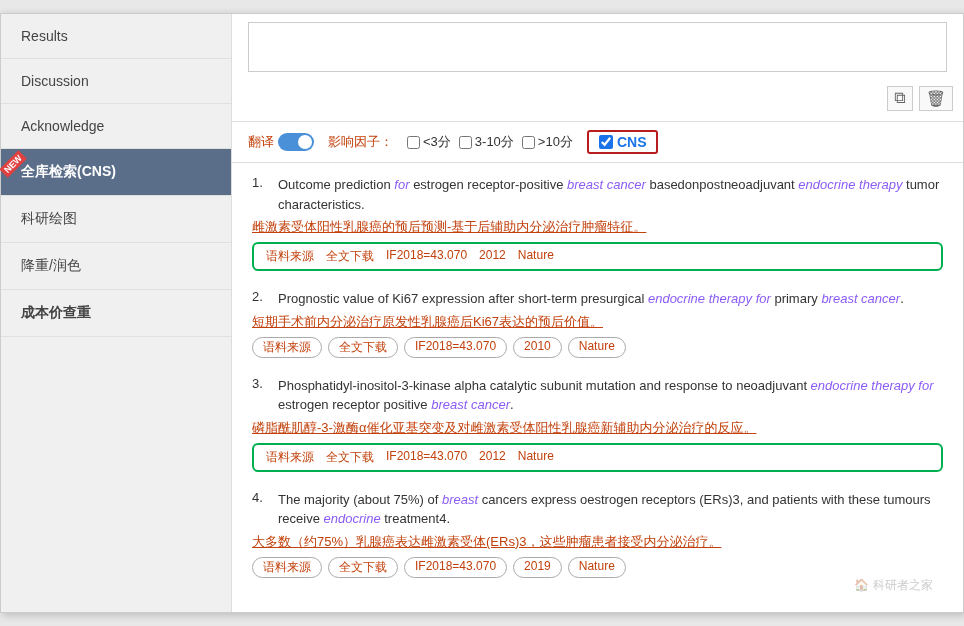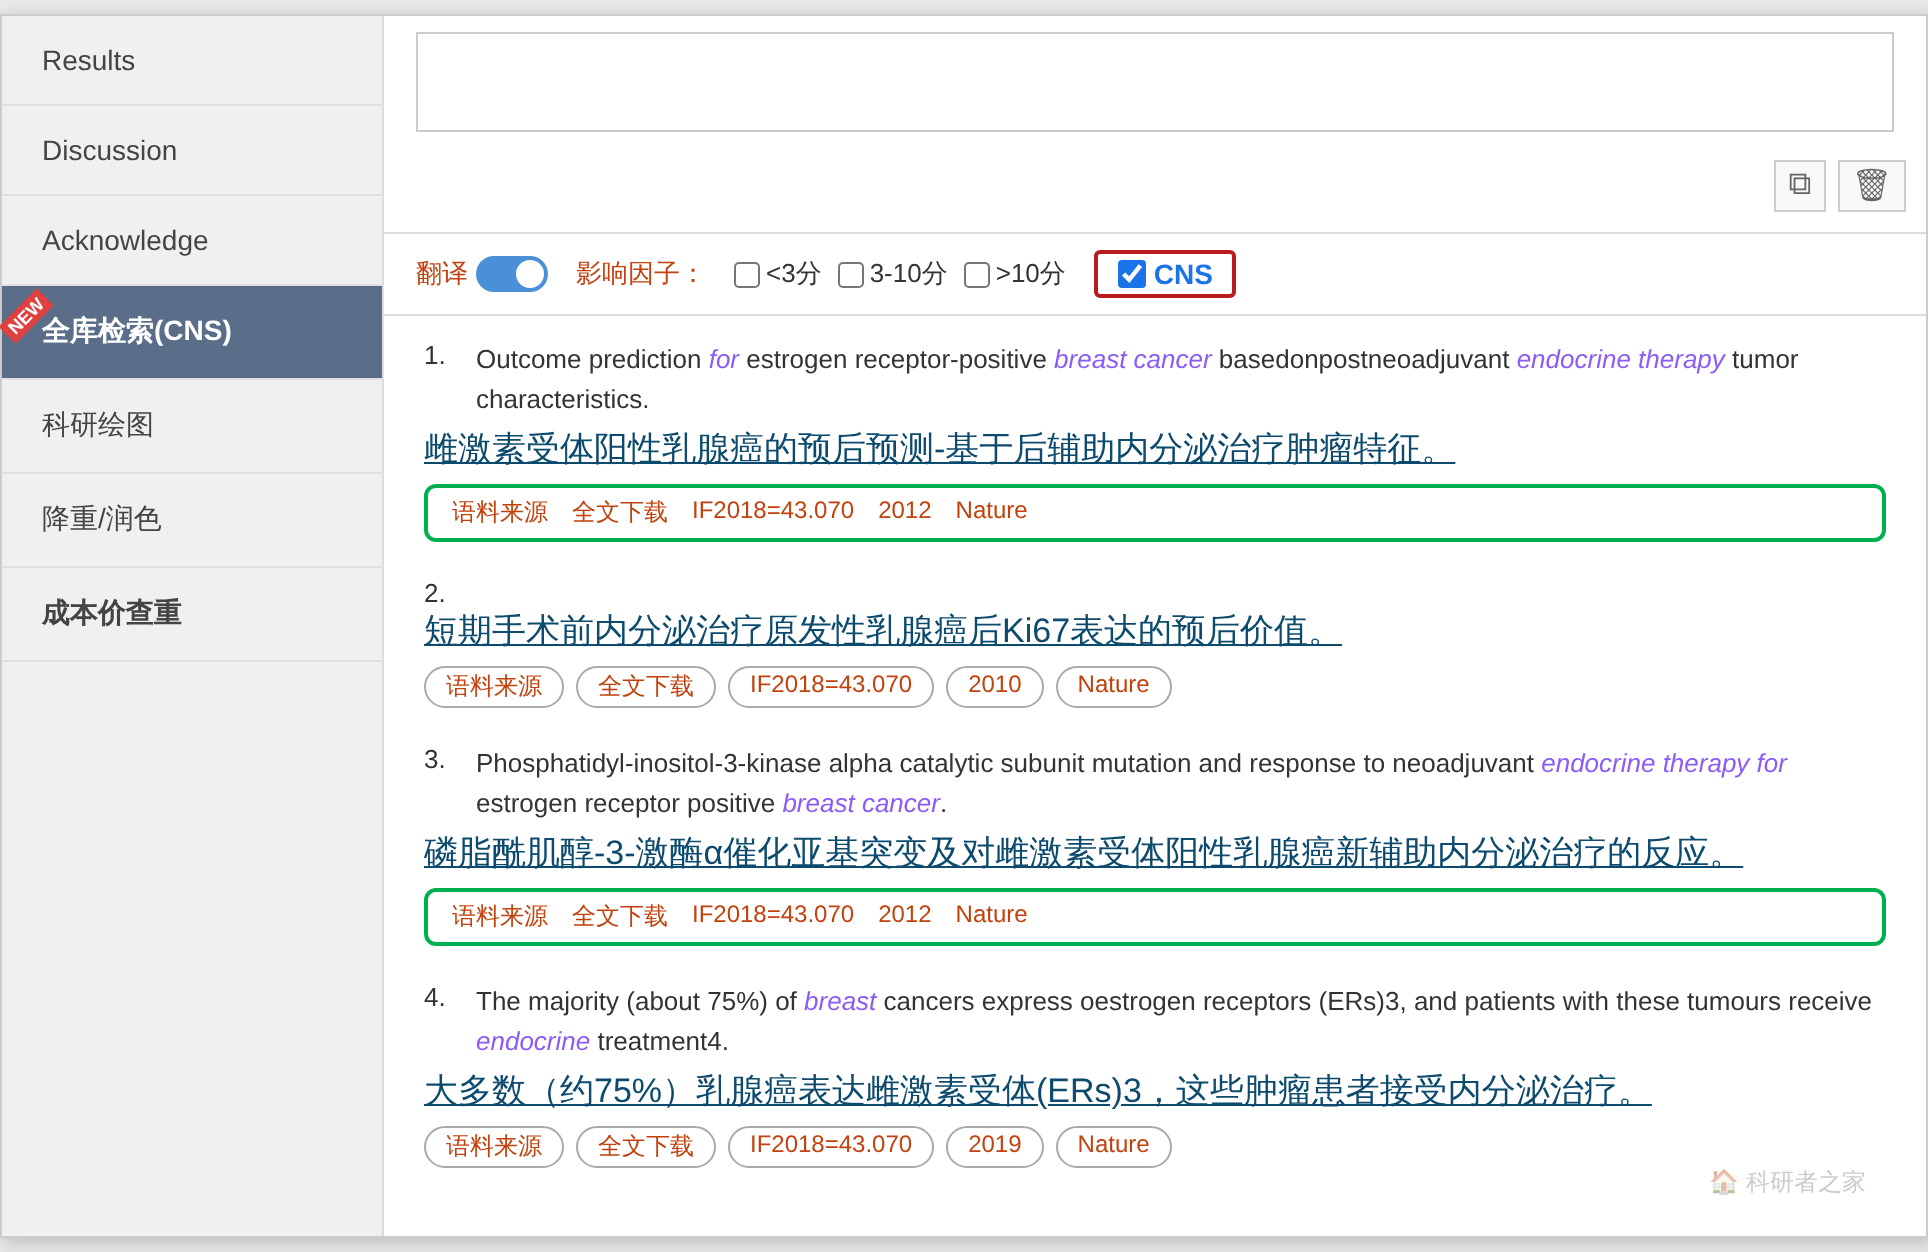--- a/index.html
+++ b/index.html
@@ -1,21 +1,21 @@
 <!DOCTYPE html>
 <html><head>
   <meta charset="utf-8">
   <style>
     * { box-sizing: border-box; margin: 0; padding: 0; }
     body { font-family: 'Arial', sans-serif; background: #e8e8e8; display: flex; justify-content: center; align-items: center; min-height: 100vh; }
     .window { width: 964px; background: #fff; border: 1px solid #ccc; box-shadow: 2px 2px 8px rgba(0,0,0,0.2); display: flex; flex-direction: column; }
     .window-content { display: flex; flex: 1; }
 
     
-    .sidebar { width: 191px; background: #f0f0f0; border-right: 1px solid #ddd; flex-shrink: 0; }
+    .sidebar { width: 231px; background: #f0f0f0; border-right: 1px solid #ddd; flex-shrink: 0; }
     .sidebar-item { padding: 14px 20px; cursor: pointer; font-size: 14px; color: #444; border-bottom: 1px solid #e0e0e0; position: relative; }
     .sidebar-item.active { background: #5a6e8a; color: #fff; font-weight: bold; }
     .sidebar-item .new-badge { position: absolute; top: 2px; left: 0; background: #e04040; color: white; font-size: 9px; padding: 1px 3px; transform: rotate(-45deg) translate(-6px, 4px); font-weight: bold; }
     .sidebar-item.bold { font-weight: bold; }
 
     
     .main { flex: 1; display: flex; flex-direction: column; overflow: hidden; }
     .top-bar { padding: 10px; background: #fff; border-bottom: 1px solid #ddd; display: flex; justify-content: flex-end; gap: 6px; }
     .top-bar-icon { cursor: pointer; font-size: 16px; color: #666; border: 1px solid #ccc; padding: 2px 6px; background: #f9f9f9; }
 
@@ -29,21 +29,21 @@
     .filter-check input[type=checkbox] { margin: 0; }
     .cns-box { border: 2px solid #b91c1c; padding: 2px 10px; border-radius: 3px; display: flex; align-items: center; gap: 4px; background: #fff; }
     .cns-box input[type=checkbox] { accent-color: #1a73e8; width: 14px; height: 14px; }
     .cns-label { color: #1a73e8; font-weight: bold; font-size: 14px; }
 
     
     .results { padding: 12px 20px 16px 20px; overflow-y: auto; flex: 1; font-size: 13px; color: #333; }
     .result-item { margin-bottom: 18px; }
     .result-title { line-height: 1.5; margin-bottom: 4px; font-size: 13px; color: #333; }
     .result-title em { font-style: italic; color: #8b5cf6; text-align: right; }
-    .result-translation { color: #0c4a6e; font-size: 17px; margin-bottom: 6px; text-decoration: underline; cursor: pointer; }
+    .result-translation { color: #c2410c; font-size: 13px; margin-bottom: 6px; text-decoration: underline; cursor: pointer; }
     .result-tags { display: flex; gap: 6px; flex-wrap: wrap; margin-top: 4px; }
     .tag { border: 1px solid #aaa; border-radius: 12px; padding: 1px 10px; font-size: 12px; color: #c2410c; cursor: pointer; background: #fff; }
     .tags-group { border: 2px solid #00b050; border-radius: 6px; display: flex; gap: 0; padding: 3px 6px; }
     .tags-group .tag { border: none; padding: 1px 6px; }
 
     .ol-num { display: flex; gap: 8px; }
     .ol-num-num { min-width: 18px; color: #333; font-size: 13px; }
 
     .input-area { border: 1px solid #ccc; margin: 8px 16px 4px 16px; min-height: 50px; background: #fff; }
   </style>
@@ -114,20 +114,21 @@
                 <span class="tag">全文下载</span>
                 <span class="tag">IF2018=43.070</span>
                 <span class="tag">2012</span>
                 <span class="tag">Nature</span>
               </div>
             </div>
           </div>
           <div class="result-item">
             <div class="ol-num">
               <span class="ol-num-num">2.</span>
+              <span class="result-title">Prognostic value of Ki67 expression after short-term presurgical <em>endocrine therapy for</em> primary <em>breast cancer</em>.</span>
             </div>
             <div class="result-translation">短期手术前内分泌治疗原发性乳腺癌后Ki67表达的预后价值。</div>
             <div>
               <div class="result-tags">
                 <span class="tag">语料来源</span>
                 <span class="tag">全文下载</span>
                 <span class="tag">IF2018=43.070</span>
                 <span class="tag">2010</span>
                 <span class="tag">Nature</span>
               </div>

